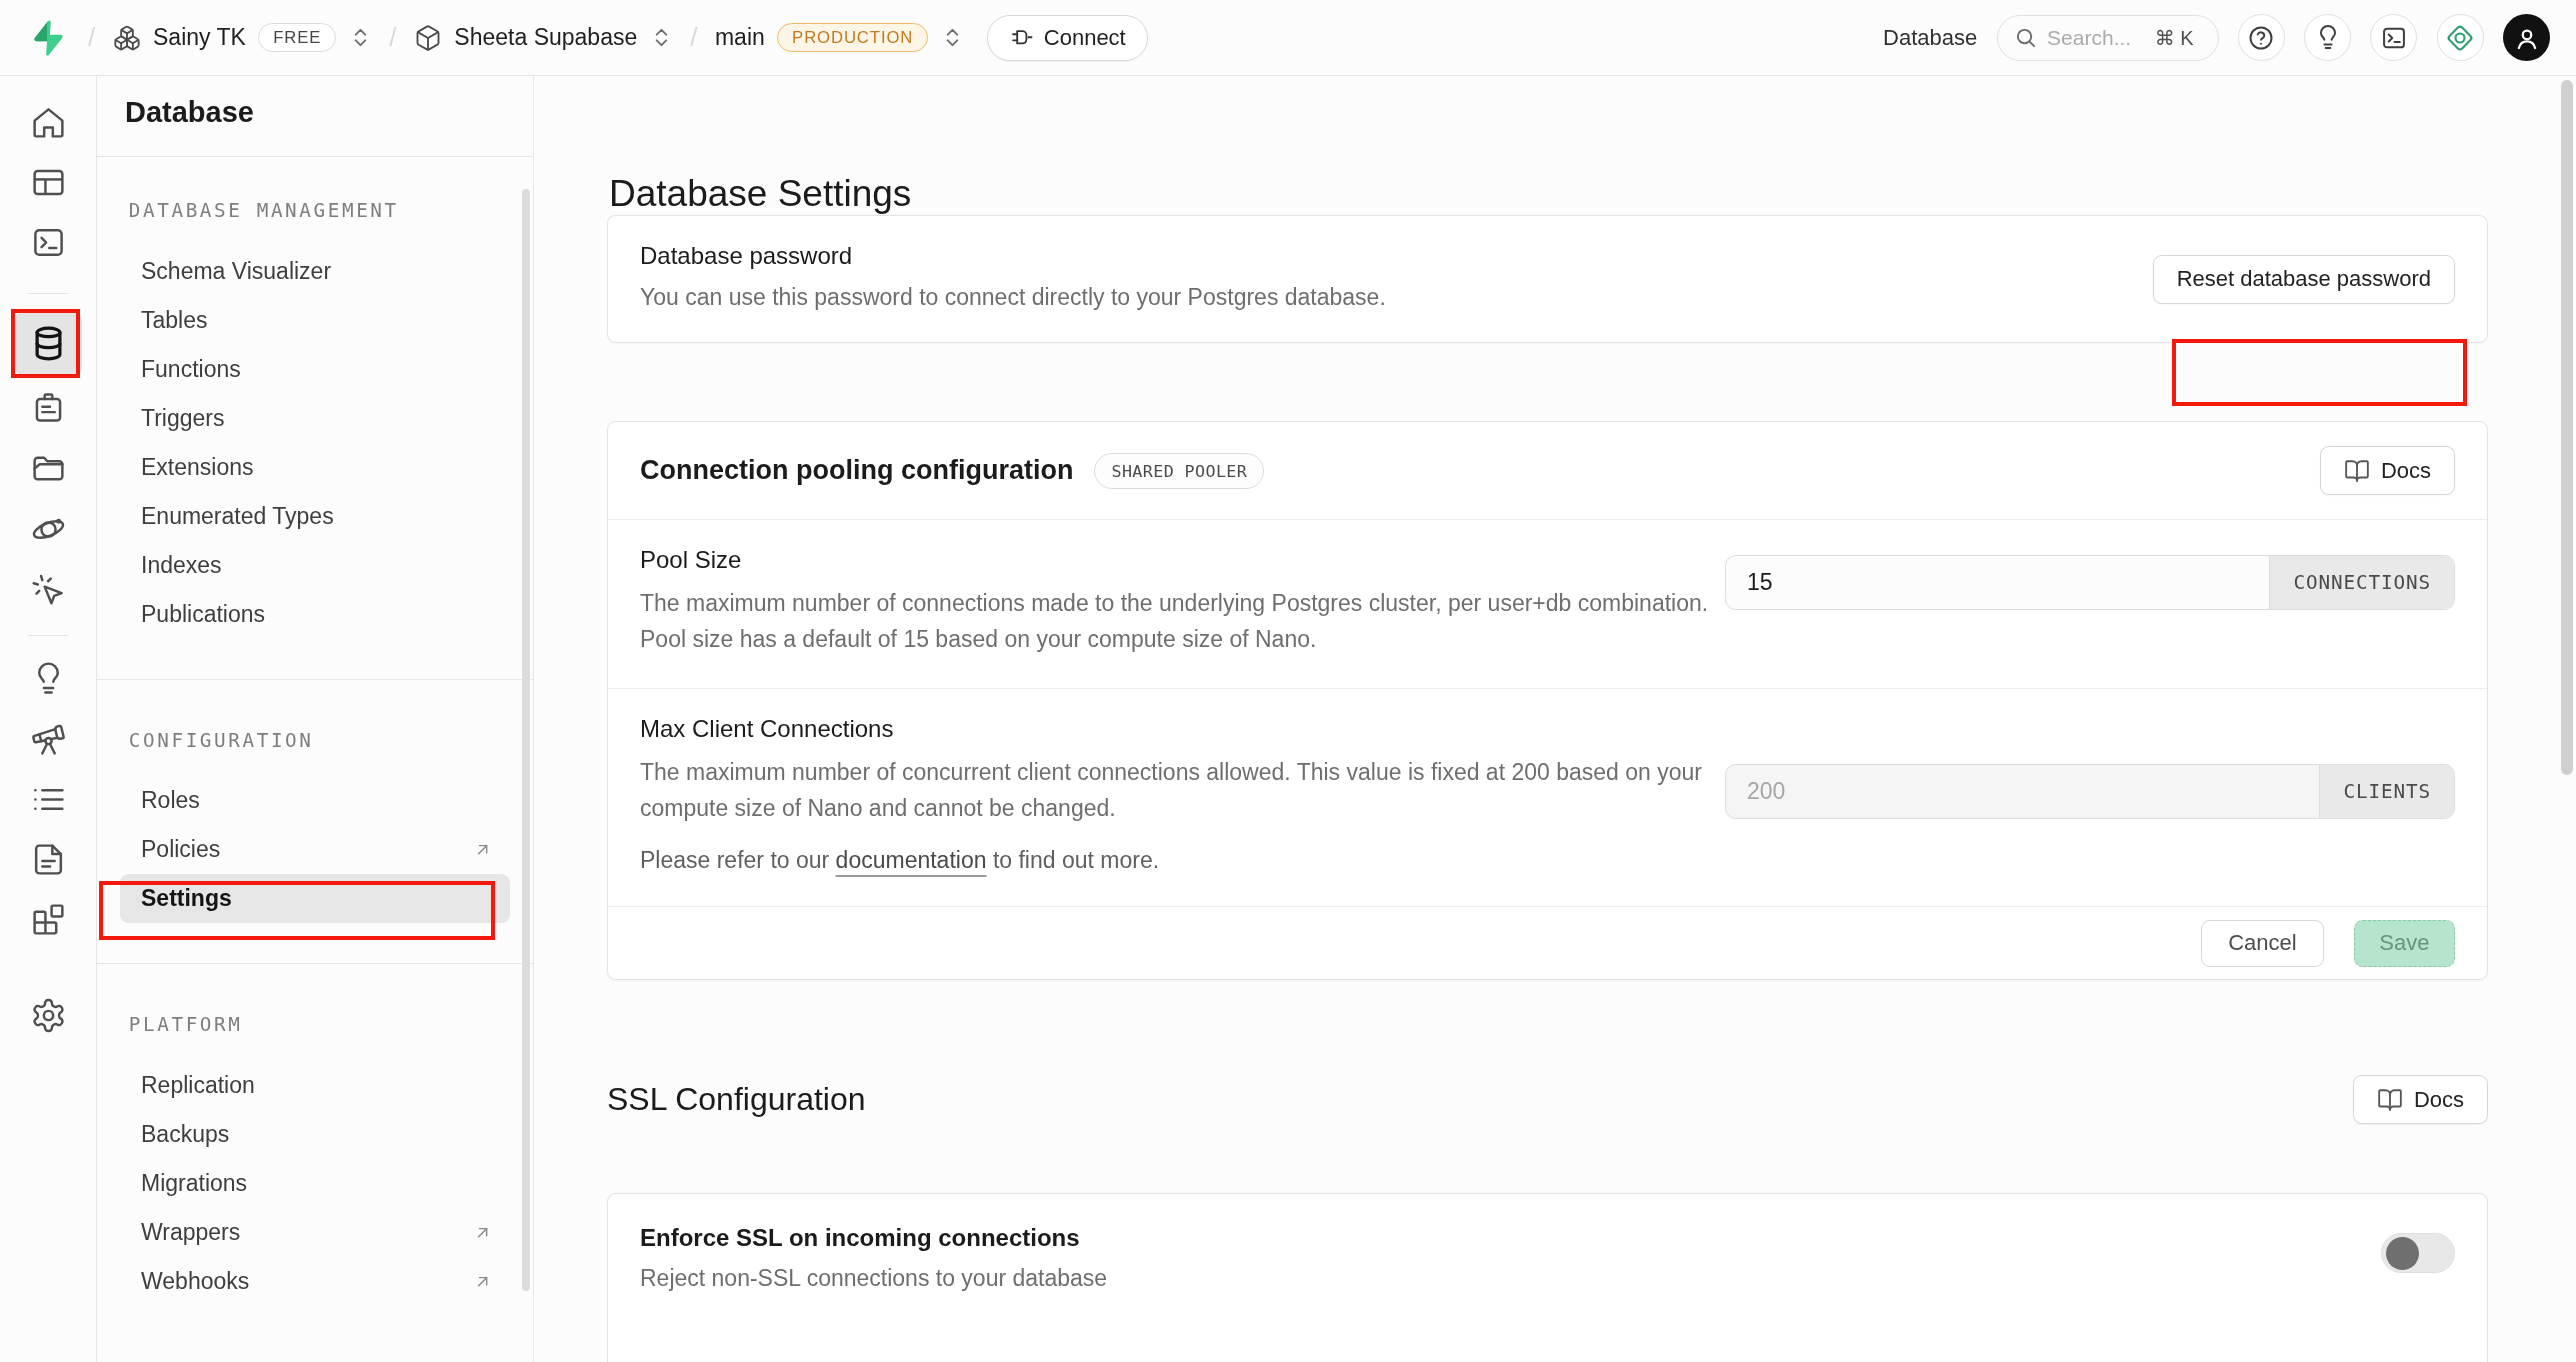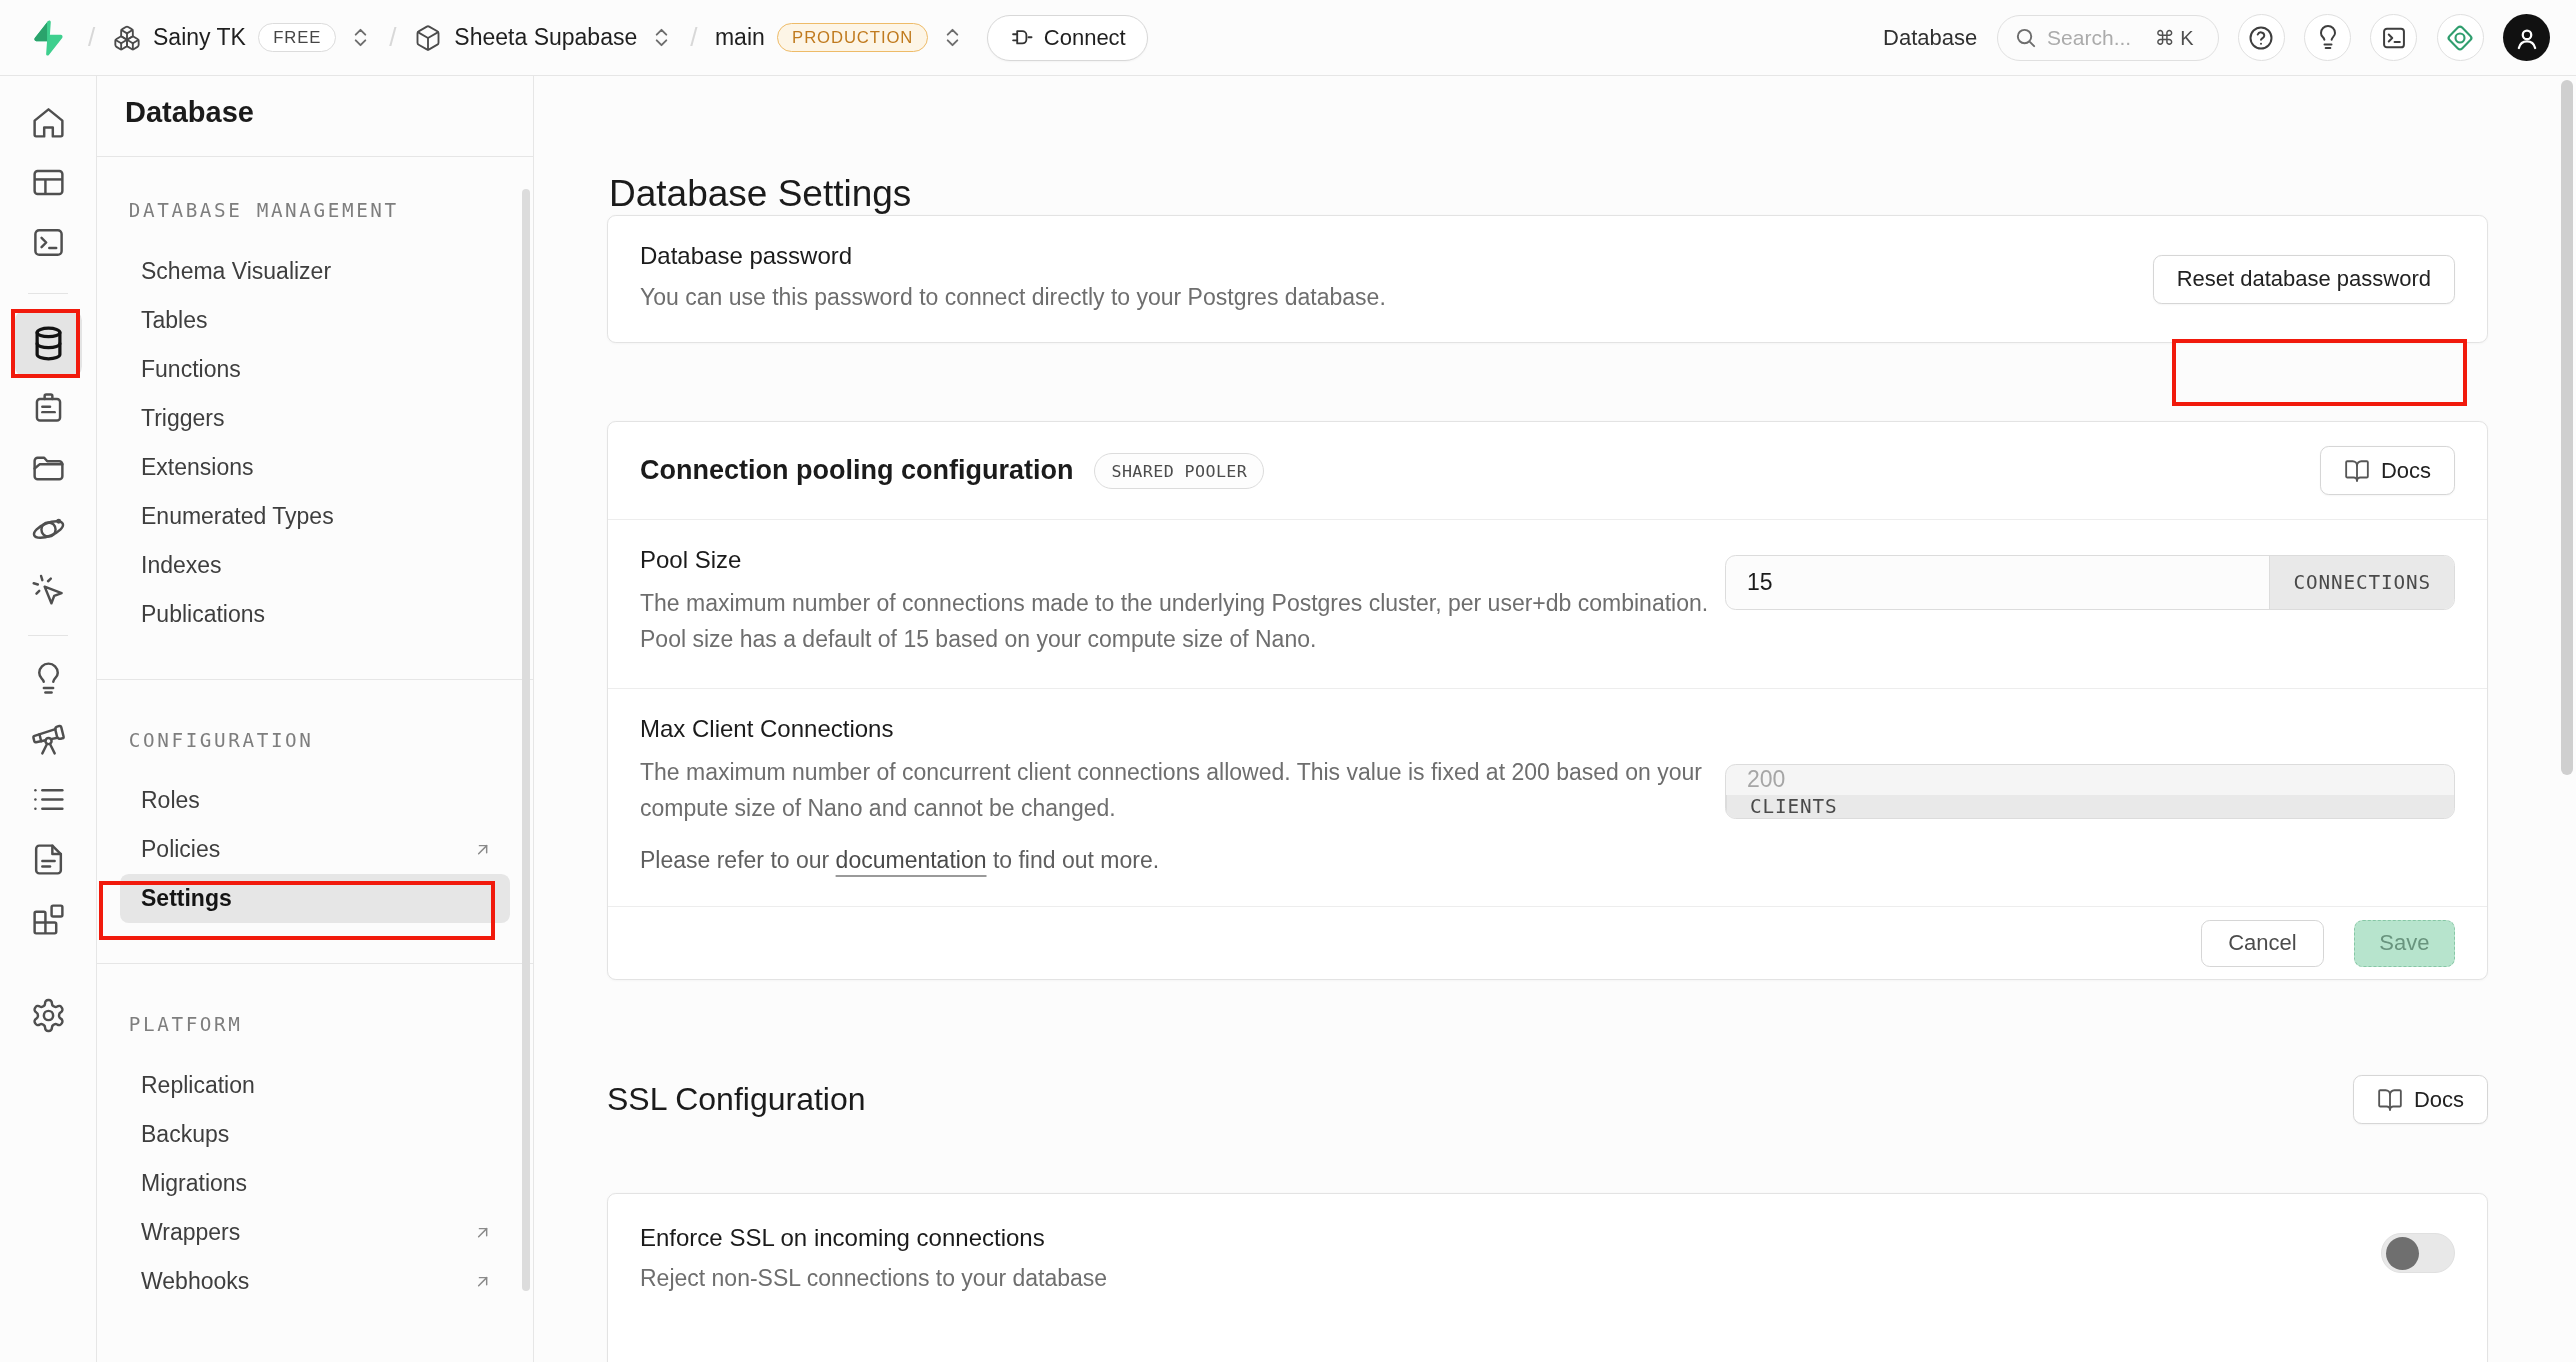--- a/index.html
+++ b/index.html
@@ -89,21 +89,21 @@
   .note { font-size:23px; color:#5f5f5f; margin-top:21px; }
   .note a { color:#4a4a4a; text-decoration:underline; text-underline-offset:7px;
     text-decoration-color:#9a9a9a; cursor:pointer; }
   .input-group { width:730px; height:55px; display:flex; border:0.9px solid #dcdcdc;
     border-radius:10.6px; overflow:hidden; margin-top:8.8px; background:#fcfcfc; flex:none; }
   .input-group input { flex:1; border:none; outline:none; background:transparent; padding:0 21px;
     font-size:23px; color:#1b1b1b; font-family:"Liberation Sans", sans-serif; }
   .input-suffix { display:flex; align-items:center; padding:0 23px; background:#e9e9e9;
     border-left:0.9px solid #dcdcdc; font-family:"DejaVu Sans Mono", monospace; font-size:19.3px;
     letter-spacing:0.9px; color:#4a4a4a; }
-  .input-group.disabled { background:#f5f5f5;flex-direction:column; }
+  .input-group.disabled { background:#f5f5f5; }
   .input-group.disabled input { color:#a6a6a6; }
   .mt-56 { margin-top:49px; }
   .card2-foot { height:72px; display:flex; align-items:center; justify-content:flex-end;
     gap:30px; padding:0 32px; }
   .btn-sm { height:47px; padding:0 26px; border:0.9px solid #d6d6d6; border-radius:8.8px;
     background:#fff; font-size:22px; color:#4c4c4c; cursor:pointer; }
   .btn-save { height:47px; padding:0 24.6px; border:0.9px dashed #86c7a5; border-radius:8.8px;
     background:#b7e4cd; font-size:22px; color:#69947e; cursor:pointer; }
   .section-head { margin:95px 88px 0 73px; display:flex; align-items:center;
     justify-content:space-between; }
@@ -522,21 +522,21 @@
             <path d="M3 18a1 1 0 0 1-1-1V4a1 1 0 0 1 1-1h5a4 4 0 0 1 4 4 4 4 0 0 1 4-4h5a1 1 0 0 1 1 1v13a1 1 0 0 1-1 1h-6a3 3 0 0 0-3 3 3 3 0 0 0-3-3z"></path>
           </svg>
       </span>
       <span>Docs</span>
     </button>
   </div>
 
   <div class="card card-3">
     <div class="ssl-row">
       <div>
-        <div class="block-title" style="margin-bottom:8.8px;">Enforce SSL on incoming connections</div>
+        <div class="block-title" style="margin-bottom:8.8px;font-weight:bold;">Enforce SSL on incoming connections</div>
         <div class="block-desc">Reject non-SSL connections to your database</div>
       </div>
       <div class="toggle">
         <div class="knob"></div>
       </div>
     </div>
   </div>
 
   <div class="main-scrollthumb"></div>
 </div>

